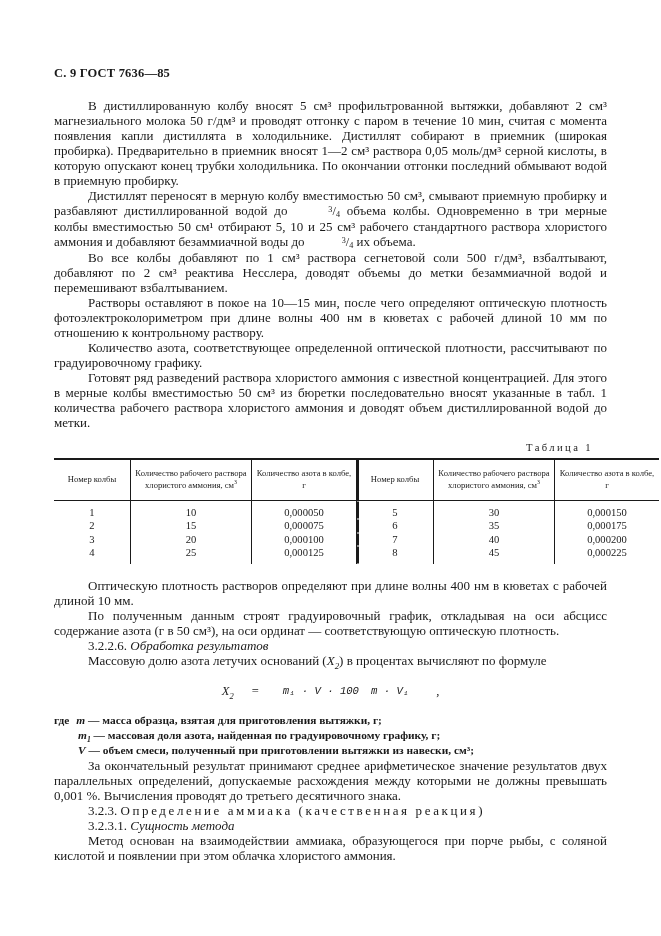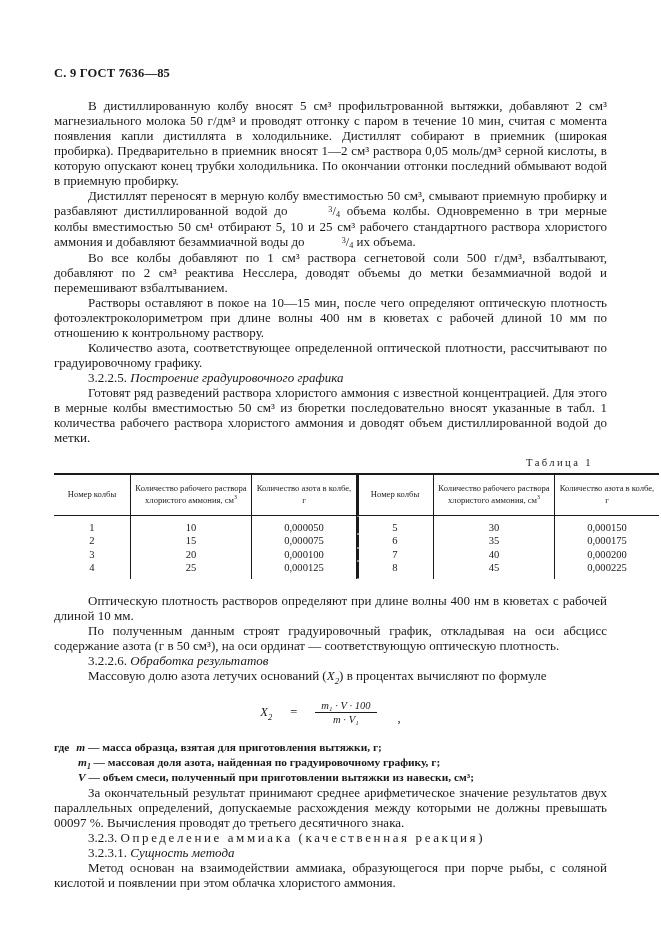--- a/index.html
+++ b/index.html
@@ -125,23 +125,24 @@
   .fx {
     display: inline-flex;
     align-items: center;
     gap: 15px;
     font-style: italic;
     font-size: 12.5px;
   }
   .fx .eq { font-style: normal; margin: 0 3px; }
   .fraction {
     display: inline-flex;
-    flex-direction: column;
+    flex-direction: row;
     align-items: center;
     vertical-align: middle;
+    font-family: Liberation Mono, monospace;
   }
   .fraction .num,
   .fraction .den {
     padding: 0 6px;
     font-size: 10.6px;
     line-height: 13px;
     white-space: nowrap;
   }
   .fraction .bar {
     width: 100%;
@@ -187,21 +188,20 @@
     <p>В дистиллированную колбу вносят 5 см³ профильтрованной вытяжки, добавляют 2 см³ магнезиального молока 50 г/дм³ и проводят отгонку с паром в течение 10 мин, считая с момента появления капли дистиллята в холодильнике. Дистиллят собирают в приемник (широкая пробирка). Предварительно в приемник  вносят 1—2 см³ раствора 0,05 моль/дм³ серной кислоты,  в  которую опускают конец трубки холодильника. По окончании отгонки последний обмывают водой в приемную пробирку.</p>
 
     <p><span>Дистиллят переносят в мерную колбу вместимостью 50 см³, смывают приемную пробирку и разбавляют дистиллированной  водой до </span><span class="frac"><sup>3</sup>/<sub>4</sub></span><span> объема колбы. Одновременно в три мерные колбы вместимостью 50 см¹ отбирают 5, 10 и 25 см³ рабочего стандартного раствора хлористого аммония и добавляют безаммиачной воды до  </span><span class="frac"><sup>3</sup>/<sub>4</sub></span><span> их объема.</span></p>
 
     <p>Во все колбы добавляют по 1 см³ раствора сегнетовой соли 500 г/дм³, взбалтывают, добавляют по 2 см³ реактива Несслера, доводят объемы до метки безаммиачной водой и перемешивают взбалтыванием.</p>
 
     <p>Растворы оставляют в покое на 10—15 мин, после чего определяют оптическую плотность фотоэлектроколориметром при длине волны 400 нм в кюветах с рабочей длиной 10 мм по отношению к контрольному раствору.</p>
 
     <p>Количество азота, соответствующее определенной оптической плотности, рассчитывают по градуировочному графику.</p>
 
-    <p class="sec-num"><span>3.2.2.5.</span> <span class="ital">Построение градуировочного графика</span></p>
 
     <p>Готовят ряд разведений раствора хлористого аммония с известной концентрацией. Для этого в мерные колбы вместимостью 50 см³ из бюретки последовательно вносят указанные в табл. 1 количества рабочего раствора хлористого аммония и доводят объем дистиллированной водой до метки.</p>
 
     <div class="table-caption">Таблица 1</div>
 
     <table class="data">
       <thead>
         <tr>
           <th class="col-num">Номер колбы</th>
           <th class="col-vol"><span>Количество рабочего раствора хлористого аммония, см</span><sup>3</sup></th>
@@ -267,21 +267,21 @@
         <span class="comma">,</span>
       </span>
     </div>
 
     <div class="defs">
       <div class="defline d1"><span>где</span> <span class="var"><span>m</span><sub></sub></span><span> — масса образца, взятая для приготовления вытяжки, г;</span></div>
       <div class="defline d2"><span class="var"><span>m</span><sub>1</sub></span><span> — массовая доля азота, найденная по градуировочному графику, г;</span></div>
       <div class="defline d3"><span class="var"><span>V</span><sub></sub></span><span> — объем смеси, полученный при приготовлении вытяжки из навески, см³;</span></div>
     </div>
 
-    <p>За окончательный результат принимают среднее арифметическое значение результатов двух параллельных определений,  допускаемые расхождения между которыми не должны превышать 00097 %. Вычисления проводят до третьего десятичного знака.</p>
+    <p>За окончательный результат принимают среднее арифметическое значение результатов двух параллельных определений,  допускаемые расхождения между которыми не должны превышать 0,001 %. Вычисления проводят до третьего десятичного знака.</p>
 
     <p class="sec-num"><span>3.2.3.</span> <span class="spaced">Определение аммиака (качественная реакция)</span></p>
 
     <p class="sec-num"><span>3.2.3.1.</span> <span class="ital">Сущность метода</span></p>
 
     <p>Метод основан на взаимодействии аммиака, образующегося при порче рыбы, с соляной кислотой и появлении при этом облачка хлористого аммония.</p>
 
   </div>
 
 

